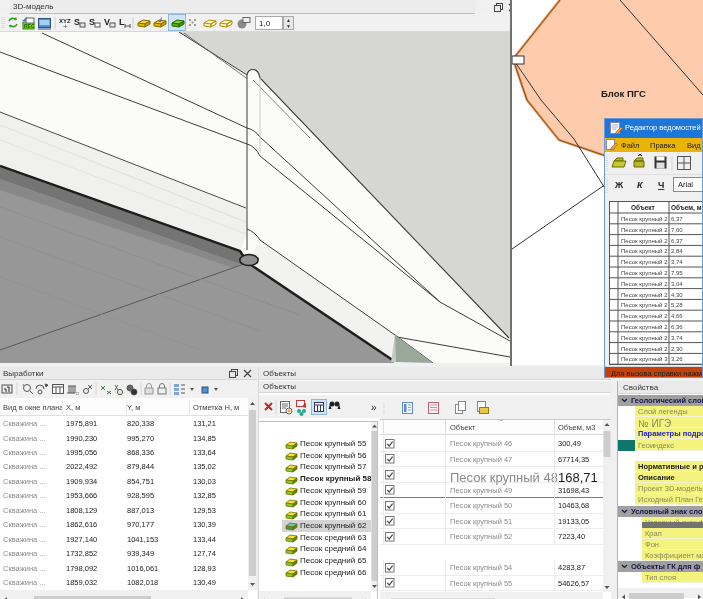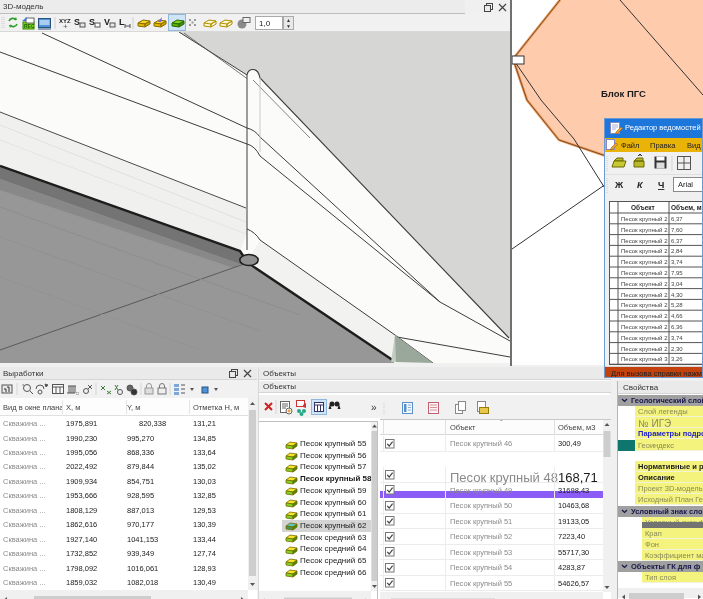--- a/index.html
+++ b/index.html
@@ -4,21 +4,21 @@
 *{margin:0;padding:0;box-sizing:border-box}
 html,body{width:703px;height:599px;overflow:hidden;background:#f0f0f0;
   font-family:"Liberation Sans",sans-serif;position:relative}
 .abs{position:absolute}
 .tbar{background:#eaeaea;color:#333}
 .nw{white-space:nowrap;overflow:hidden}
 </style></head>
 <body>
 
 <div class="abs" style="left:0;top:0;width:511px;height:367px;background:#f0f0f0">
- <div class="abs" style="left:0;top:0;width:465px;height:14px;background:#ececec;border-bottom:1px solid #bdbdbd">
+ <div class="abs" style="left:10px;top:0;width:465px;height:14px;background:#ececec;border-bottom:1px solid #bdbdbd">
   <span class="abs" style="left:3px;top:2px;font-size:8px;color:#333">3D-модель</span>
   <svg class="abs" style="left:484px;top:3px" width="9" height="9">
         <rect x="2.5" y="0.5" width="6" height="6" fill="none" stroke="#444"></rect>
         <rect x="0.5" y="2.5" width="6" height="6" fill="#ececec" stroke="#444"></rect>
       </svg>
   <svg class="abs" style="left:498px;top:3px" width="9" height="9">
         <path d="M1,1 L8,8 M8,1 L1,8" stroke="#444" stroke-width="1.2"></path>
       </svg>
  </div>
  <div class="abs" style="left:0;top:14px;width:511px;height:18px;background:#f1f1f1;border-bottom:1px solid #d8d8d8">
@@ -210,21 +210,21 @@
   <span class="abs" style="left:66px;top:5px">X, м</span>
   <span class="abs" style="left:127px;top:5px">Y, м</span>
   <span class="abs" style="left:193px;top:5px">Отметка H, м</span>
   <span class="abs" style="left:62px;top:2px;width:1px;height:14px;background:#e4e4e4"></span>
   <span class="abs" style="left:126px;top:2px;width:1px;height:14px;background:#e4e4e4"></span>
   <span class="abs" style="left:189px;top:2px;width:1px;height:14px;background:#e4e4e4"></span>
  </div>
  <div class="abs" style="left:0;top:49.0px;width:248px;height:14.45px;font-size:7.5px">
   <span class="abs nw" style="left:3px;top:3px;color:#8a8a8a;width:58px">Скважина ...</span>
   <span class="abs" style="left:66px;top:3px;color:#1a1a1a">1975,891</span>
-  <span class="abs" style="left:139px;top:3px;color:#1a1a1a">820,338</span>
+  <span class="abs" style="left:127px;top:3px;color:#1a1a1a">820,338</span>
   <span class="abs" style="left:193px;top:3px;color:#1a1a1a">131,21</span>
  </div>
  <div class="abs" style="left:0;top:63.5px;width:248px;height:14.45px;font-size:7.5px">
   <span class="abs nw" style="left:3px;top:3px;color:#8a8a8a;width:58px">Скважина ...</span>
   <span class="abs" style="left:66px;top:3px;color:#1a1a1a">1990,230</span>
   <span class="abs" style="left:127px;top:3px;color:#1a1a1a">995,270</span>
   <span class="abs" style="left:193px;top:3px;color:#1a1a1a">134,85</span>
  </div>
  <div class="abs" style="left:0;top:77.9px;width:248px;height:14.45px;font-size:7.5px">
   <span class="abs nw" style="left:3px;top:3px;color:#8a8a8a;width:58px">Скважина ...</span>
@@ -500,32 +500,43 @@
    <svg class="abs" style="left:5px;top:2.5px" width="10" height="10">
           <rect x="0.5" y="0.5" width="8.5" height="8.5" fill="#fff" stroke="#777"></rect>
           <path d="M2.2,4.8 l2,2.2 3.4,-4.4" fill="none" stroke="#444" stroke-width="1.2"></path>
         </svg>
    <span class="abs nw" style="left:70px;top:3px;color:#8a8a8a">Песок крупный 46</span>
    <span class="abs" style="left:178px;top:3px;color:#1a1a1a">300,49</span>
    <span class="abs" style="left:3px;top:0;width:1px;height:15.5px;background:#ececec"></span>
    <span class="abs" style="left:65px;top:0;width:1px;height:15.5px;background:#ececec"></span>
    <span class="abs" style="left:174px;top:0;width:1px;height:15.5px;background:#ececec"></span>
   </div>
+  <div class="abs" style="left:0;top:31.5px;width:223px;height:15.5px;border-bottom:1px solid #ececec;font-size:7.5px">
+   <svg class="abs" style="left:5px;top:2.5px" width="10" height="10">
+          <rect x="0.5" y="0.5" width="8.5" height="8.5" fill="#fff" stroke="#777"></rect>
+          <path d="M2.2,4.8 l2,2.2 3.4,-4.4" fill="none" stroke="#444" stroke-width="1.2"></path>
+        </svg>
+   <span class="abs nw" style="left:70px;top:3px;color:#8a8a8a">Песок крупный 47</span>
+   <span class="abs" style="left:178px;top:3px;color:#1a1a1a">67714,35</span>
+   <span class="abs" style="left:3px;top:0;width:1px;height:15.5px;background:#ececec"></span>
+   <span class="abs" style="left:65px;top:0;width:1px;height:15.5px;background:#ececec"></span>
+   <span class="abs" style="left:174px;top:0;width:1px;height:15.5px;background:#ececec"></span>
+  </div>
   <div class="abs" style="left:0;top:47.0px;width:223px;height:15.5px;border-bottom:1px solid #ececec;font-size:13px">
    <svg class="abs" style="left:5px;top:2.5px" width="10" height="10">
           <rect x="0.5" y="0.5" width="8.5" height="8.5" fill="#fff" stroke="#777"></rect>
           <path d="M2.2,4.8 l2,2.2 3.4,-4.4" fill="none" stroke="#444" stroke-width="1.2"></path>
         </svg>
    <span class="abs nw" style="left:70px;top:3px;color:#8a8a8a">Песок крупный 48</span>
    <span class="abs" style="left:178px;top:3px;color:#1a1a1a">168,71</span>
    <span class="abs" style="left:3px;top:0;width:1px;height:15.5px;background:#ececec"></span>
    <span class="abs" style="left:65px;top:0;width:1px;height:15.5px;background:#ececec"></span>
    <span class="abs" style="left:174px;top:0;width:1px;height:15.5px;background:#ececec"></span>
   </div>
-  <div class="abs" style="left:0;top:62.5px;width:223px;height:15.5px;border-bottom:7px solid #8b5cf6;font-size:7.5px">
+  <div class="abs" style="left:0;top:62.5px;width:223px;height:15.5px;border-bottom:1px solid #8b5cf6;font-size:7.5px">
    <svg class="abs" style="left:5px;top:2.5px" width="10" height="10">
           <rect x="0.5" y="0.5" width="8.5" height="8.5" fill="#fff" stroke="#777"></rect>
           <path d="M2.2,4.8 l2,2.2 3.4,-4.4" fill="none" stroke="#444" stroke-width="1.2"></path>
         </svg>
    <span class="abs nw" style="left:70px;top:3px;color:#8a8a8a">Песок крупный 49</span>
    <span class="abs" style="left:178px;top:3px;color:#1a1a1a">31698,43</span>
    <span class="abs" style="left:3px;top:0;width:1px;height:15.5px;background:#ececec"></span>
    <span class="abs" style="left:65px;top:0;width:1px;height:15.5px;background:#ececec"></span>
    <span class="abs" style="left:174px;top:0;width:1px;height:15.5px;background:#ececec"></span>
   </div>
@@ -551,31 +562,20 @@
    <span class="abs" style="left:65px;top:0;width:1px;height:15.5px;background:#ececec"></span>
    <span class="abs" style="left:174px;top:0;width:1px;height:15.5px;background:#ececec"></span>
   </div>
   <div class="abs" style="left:0;top:109.0px;width:223px;height:15.5px;border-bottom:1px solid #ececec;font-size:7.5px">
    <svg class="abs" style="left:5px;top:2.5px" width="10" height="10">
           <rect x="0.5" y="0.5" width="8.5" height="8.5" fill="#fff" stroke="#777"></rect>
           <path d="M2.2,4.8 l2,2.2 3.4,-4.4" fill="none" stroke="#444" stroke-width="1.2"></path>
         </svg>
    <span class="abs nw" style="left:70px;top:3px;color:#8a8a8a">Песок крупный 52</span>
    <span class="abs" style="left:178px;top:3px;color:#1a1a1a">7223,40</span>
-   <span class="abs" style="left:3px;top:0;width:1px;height:15.5px;background:#ececec"></span>
-   <span class="abs" style="left:65px;top:0;width:1px;height:15.5px;background:#ececec"></span>
-   <span class="abs" style="left:174px;top:0;width:1px;height:15.5px;background:#ececec"></span>
-  </div>
-  <div class="abs" style="left:0;top:124.5px;width:223px;height:15.5px;border-bottom:1px solid #ececec;font-size:7.5px">
-   <svg class="abs" style="left:5px;top:2.5px" width="10" height="10">
-          <rect x="0.5" y="0.5" width="8.5" height="8.5" fill="#fff" stroke="#777"></rect>
-          <path d="M2.2,4.8 l2,2.2 3.4,-4.4" fill="none" stroke="#444" stroke-width="1.2"></path>
-        </svg>
-   <span class="abs nw" style="left:70px;top:3px;color:#8a8a8a">Песок крупный 53</span>
-   <span class="abs" style="left:178px;top:3px;color:#1a1a1a">55717,30</span>
    <span class="abs" style="left:3px;top:0;width:1px;height:15.5px;background:#ececec"></span>
    <span class="abs" style="left:65px;top:0;width:1px;height:15.5px;background:#ececec"></span>
    <span class="abs" style="left:174px;top:0;width:1px;height:15.5px;background:#ececec"></span>
   </div>
   <div class="abs" style="left:0;top:140.0px;width:223px;height:15.5px;border-bottom:1px solid #ececec;font-size:7.5px">
    <svg class="abs" style="left:5px;top:2.5px" width="10" height="10">
           <rect x="0.5" y="0.5" width="8.5" height="8.5" fill="#fff" stroke="#777"></rect>
           <path d="M2.2,4.8 l2,2.2 3.4,-4.4" fill="none" stroke="#444" stroke-width="1.2"></path>
         </svg>
    <span class="abs nw" style="left:70px;top:3px;color:#8a8a8a">Песок крупный 54</span>

